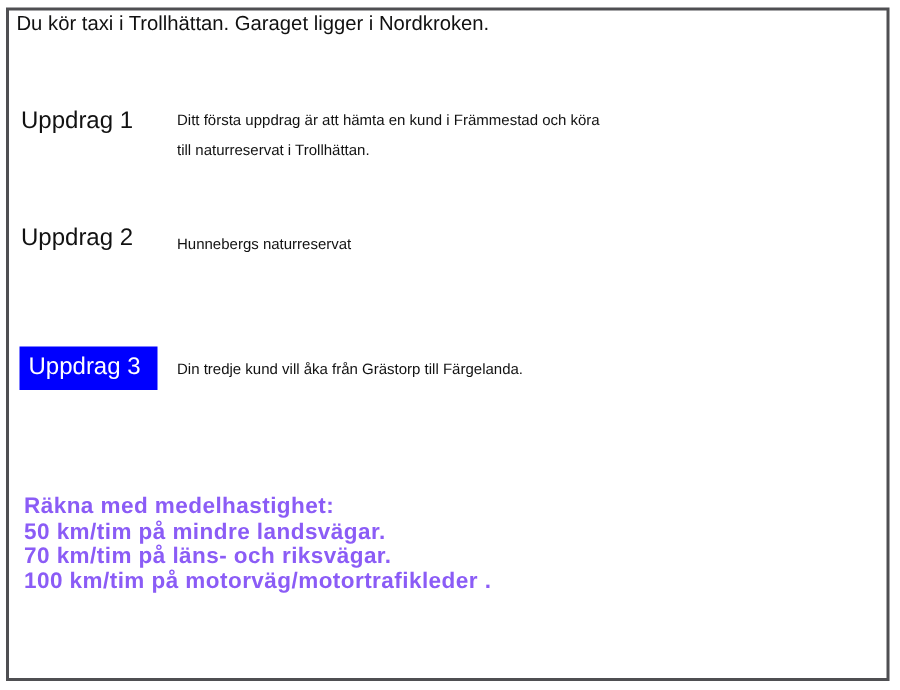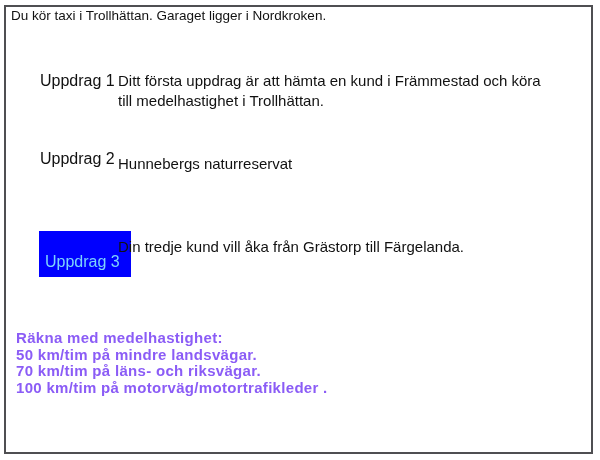--- a/index.html
+++ b/index.html
@@ -27,34 +27,33 @@
     position: absolute;
     left: 11px; top: 8px;
     font-size: 13.5px;
     white-space: nowrap;
   }
   .m-label {
     position: absolute;
     left: 14px;
     font-size: 16px;
     white-space: nowrap;
-    margin-left: 26px;
   }
   .lab1 { top: 72px; }
   .lab2 { top: 150px; }
   .lab3 {
     top: 231px; left: 13px;
     background: #0000ff;
-    color: #7dd3fc;
-    padding: 22px 11px 6px 6px;
+    color: #ffffff;
+    padding: 5px 11px 6px 6px;
   }
   .m-desc {
     position: absolute;
     left: 118px;
-    font-size: 15px;
+    font-size: 10px;
     line-height: 20px;
   }
   .m-desc div { white-space: nowrap; }
   .desc1 { top: 71px; }
   .desc2 { top: 154px; }
   .desc3 { top: 237px; }
   .speed {
     position: absolute;
     left: 16px; top: 330px;
     font-size: 15px;
@@ -70,21 +69,21 @@
 
 <div class="canvas">
 
   <div class="frame"></div>
 
   <div class="intro">Du kör taxi i Trollhättan. Garaget ligger i Nordkroken.</div>
 
   <div class="m-label lab1">Uppdrag 1</div>
   <div class="m-desc desc1">
     <div>Ditt första uppdrag är att hämta en kund i Främmestad och köra</div>
-    <div>till medelhastighet i Trollhättan.</div>
+    <div>till naturreservat i Trollhättan.</div>
   </div>
 
   <div class="m-label lab2">Uppdrag 2</div>
   <div class="m-desc desc2">
     <div>Hunnebergs naturreservat</div>
   </div>
 
   <div class="m-label lab3">Uppdrag 3</div>
   <div class="m-desc desc3">
     <div>Din tredje kund vill åka från Grästorp till Färgelanda.</div>

